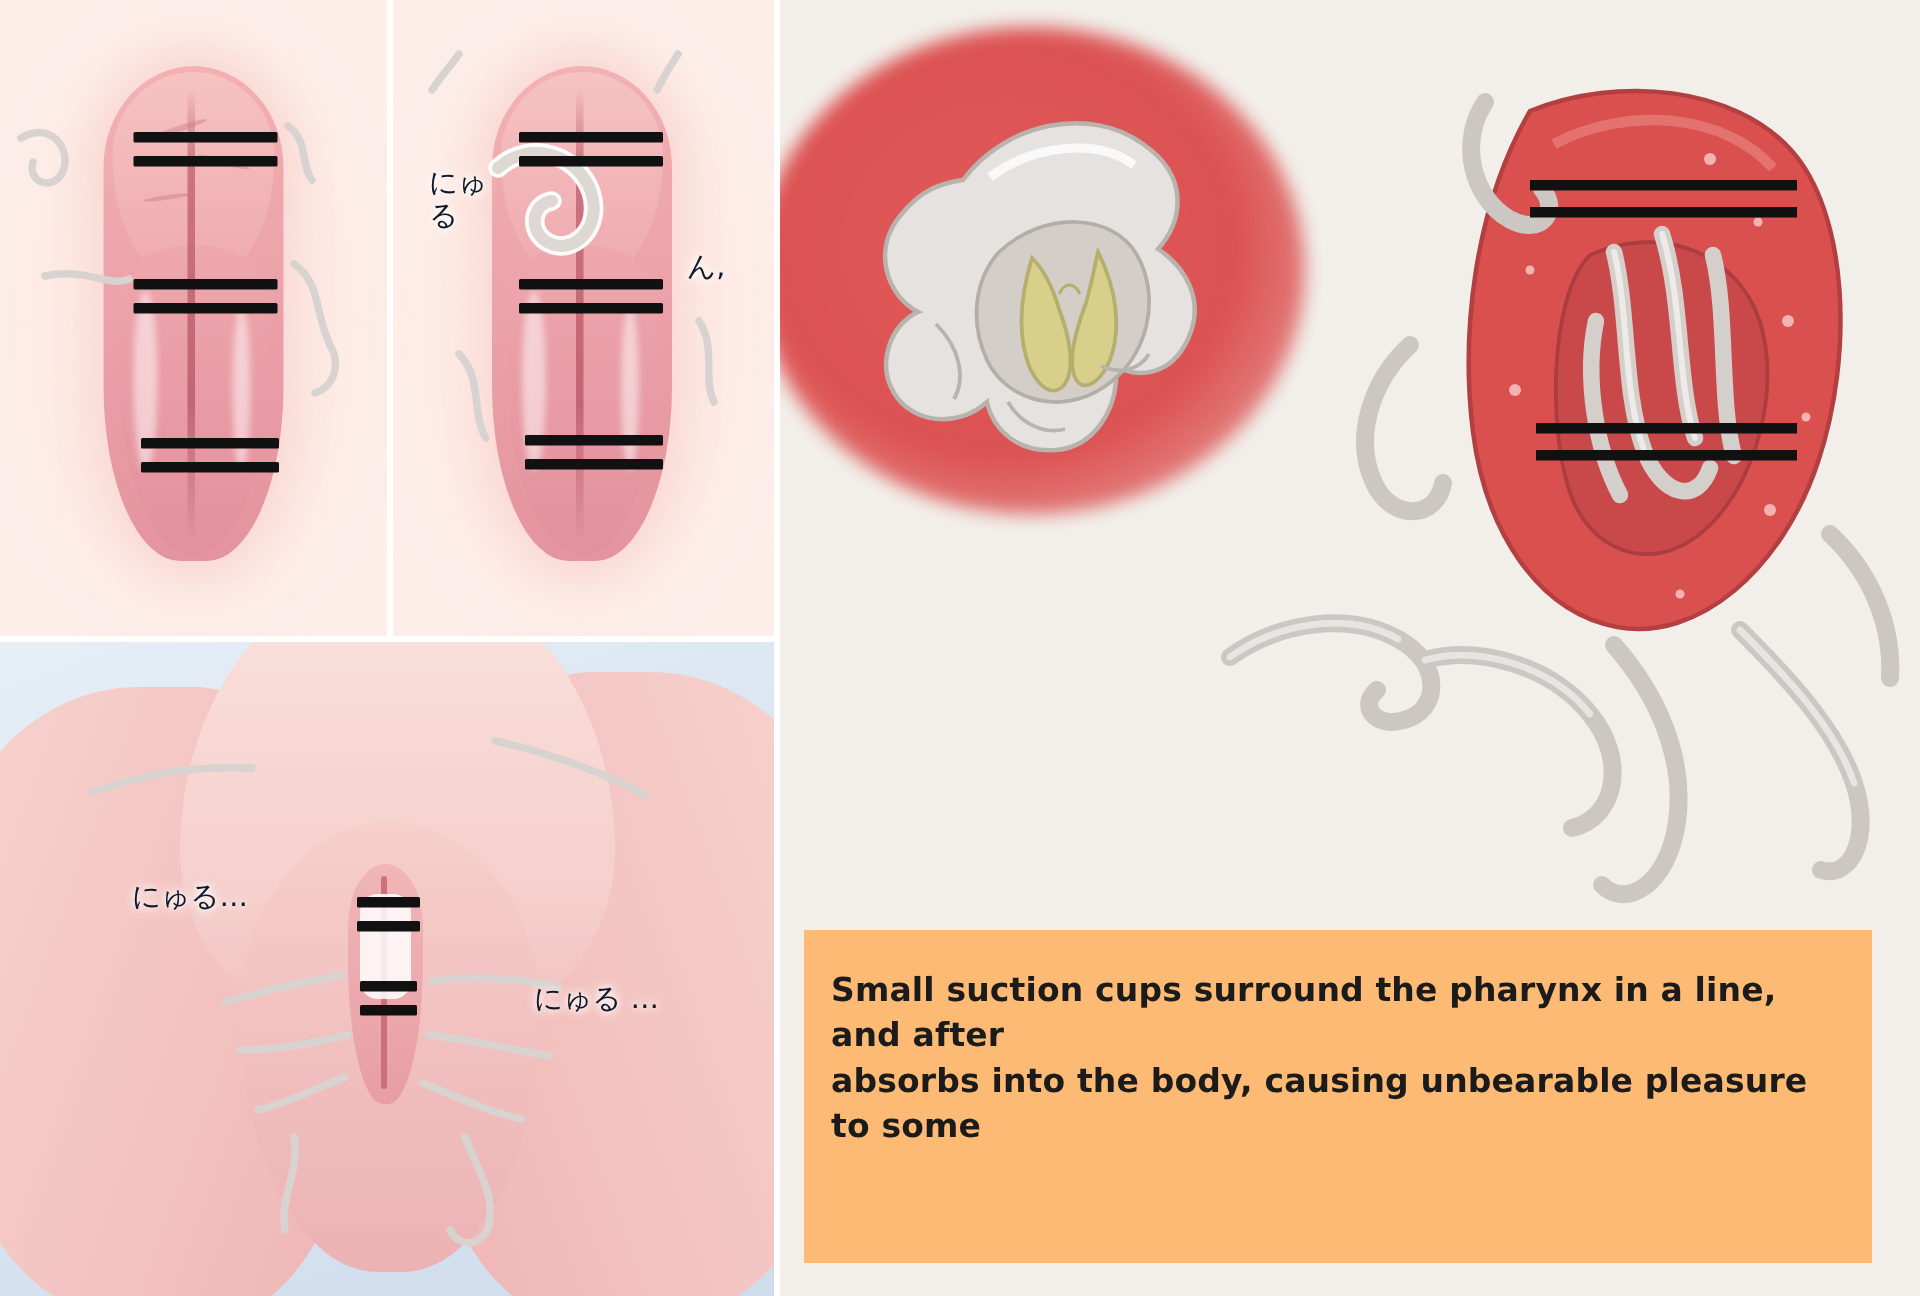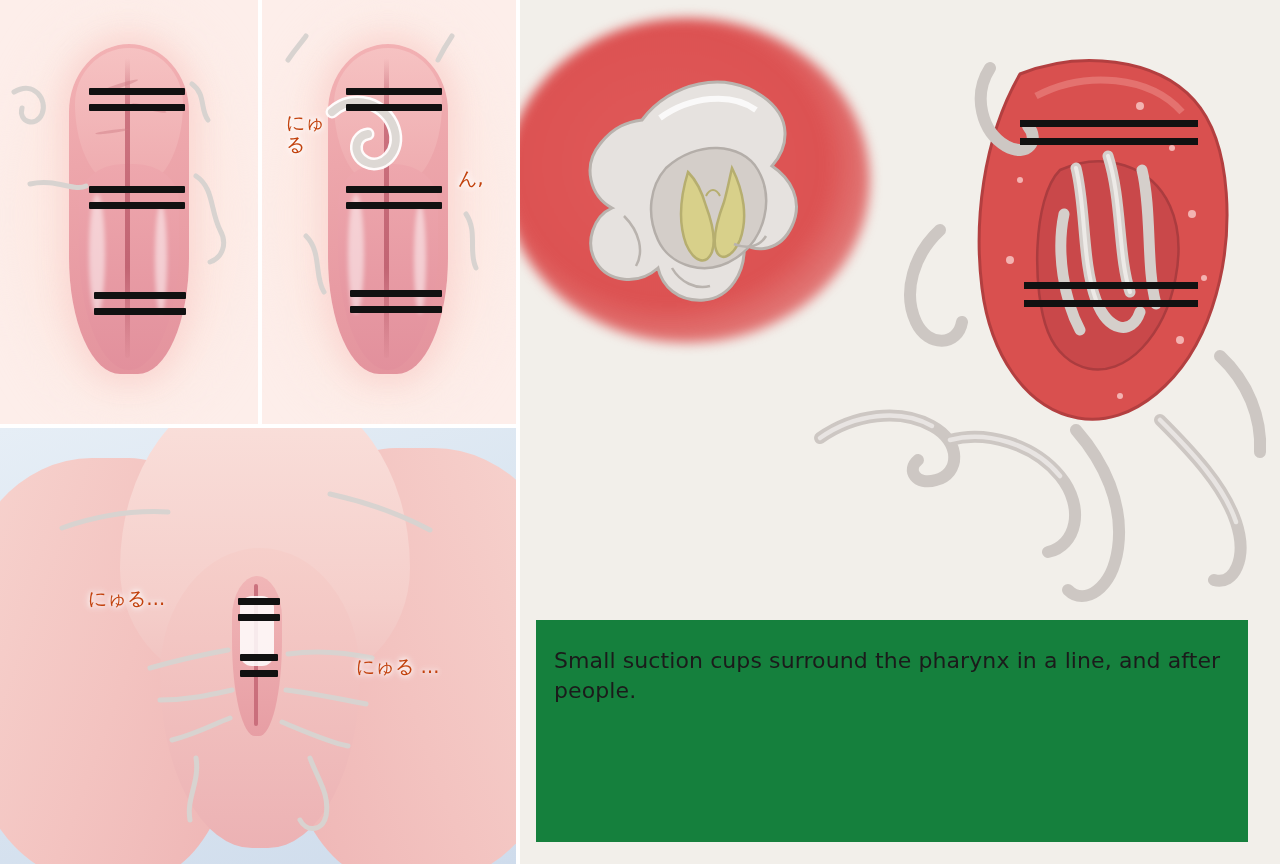--- a/index.html
+++ b/index.html
@@ -120,38 +120,39 @@
     filter: blur(6px);
   }
 
   
   .caption {
     position: absolute;
     left: 536px;
     top: 620px;
     width: 712px;
     height: 222px;
-    background: #15803d;
+    background: #fdba74;
     box-sizing: border-box;
     padding: 26px 24px 20px 18px;
+    font-weight: bold;
   }
   .caption p {
     margin: 0;
     font-family: "DejaVu Sans", sans-serif;
     font-size: 22px;
     line-height: 1.38;
     color: #1b1b1b;
     letter-spacing: .1px;
   }
 
   
   .sfx {
     position: absolute;
     font-family: "DejaVu Sans", sans-serif;
-    color: #c2410c;
+    color: #0f172a;
     font-size: 19px;
     line-height: 1.15;
     white-space: pre;
     text-shadow: 0 0 4px #fff, 0 0 7px #fff, 0 0 10px #fff;
   }
 
   .divider-v {
     position: absolute;
     background: #ffffff;
   }
@@ -327,17 +328,17 @@
       </g>
 
       <rect x="500" y="120" width="178" height="7" fill="#111"></rect>
       <rect x="500" y="138" width="178" height="7" fill="#111"></rect>
       <rect x="504" y="282" width="174" height="7" fill="#111"></rect>
       <rect x="504" y="300" width="174" height="7" fill="#111"></rect>
     </svg>
 
     <div class="caption" style="left:16px;top:620px;">
       <p>Small suction cups surround the pharynx in a line, and after</p>
-      <p>people.</p>
+      <p>absorbs into the body, causing unbearable pleasure to some</p>
     </div>
   </div>
 
 </div>
 
 </body></html>

